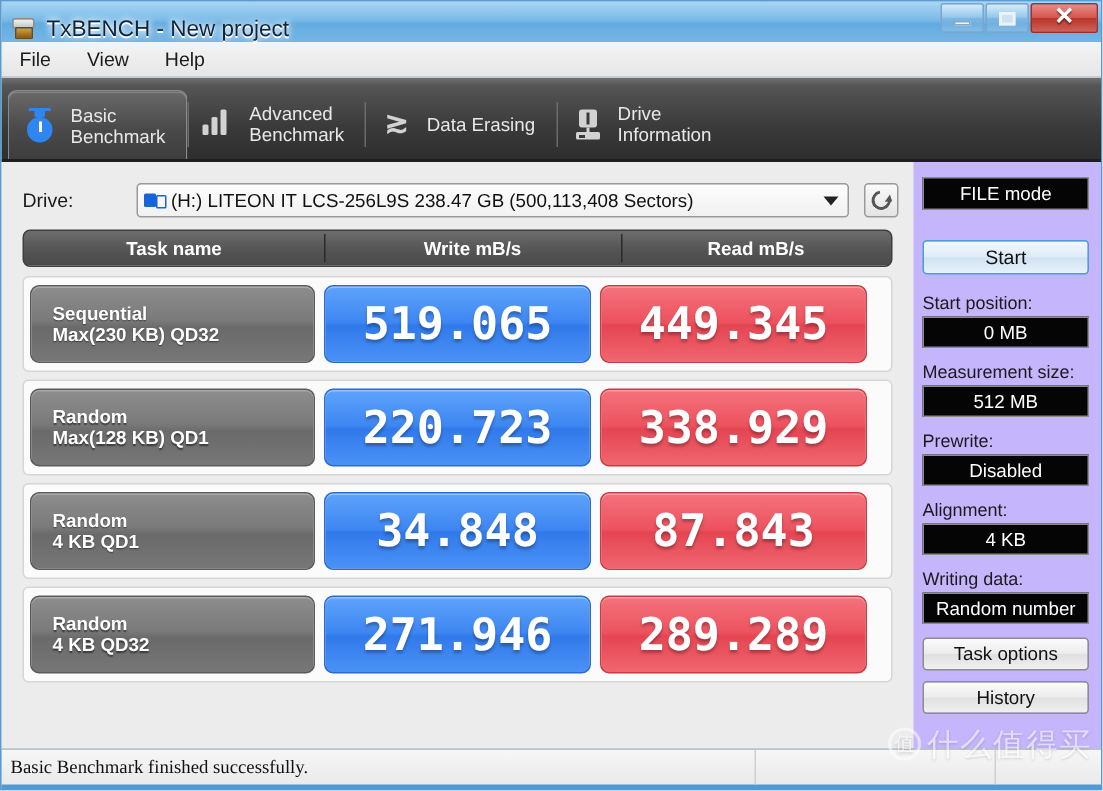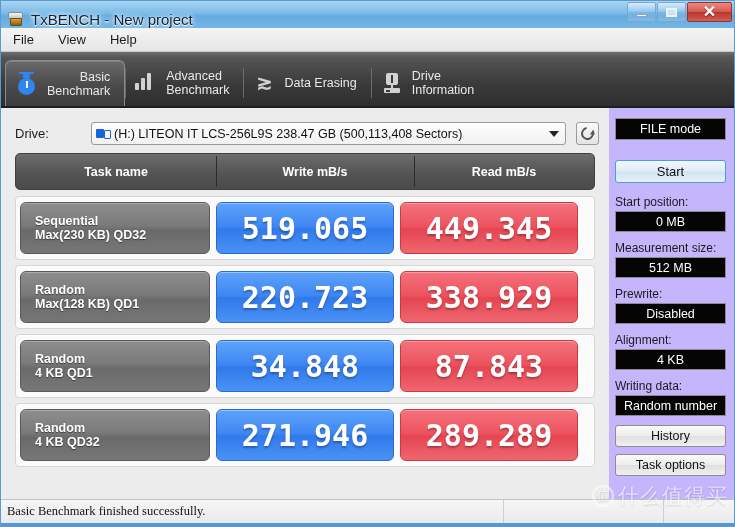--- a/index.html
+++ b/index.html
@@ -122,21 +122,20 @@
     left: 0; top: 8px; bottom: 8px;
     width: 1px;
     background: #6b6b6b;
   }
   .tab.active {
     background: linear-gradient(180deg,#6a6a6a,#4a4a4a 55%,#3d3d3d);
     border: 1px solid #8a8a8a;
     border-bottom: none;
     border-radius: 6px 6px 0 0;
     box-shadow: inset 0 1px 0 rgba(255,255,255,.18);
-    text-align: right;
   }
   .tab-label {
     color: #e8e8e8;
     font-size: 12.5px;
     line-height: 14px;
     white-space: pre-line;
   }
   .tab-icon { width: 22px; height: 26px; position: relative; flex: 0 0 auto; }
 
   
@@ -249,21 +248,21 @@
     width:0;height:0;
     border-left:4px solid #555;
     border-top:3px solid transparent;
     border-bottom:3px solid transparent;
   }
 
   
   .results { padding: 0 14px; }
   .result-head {
     display: flex;
-    height: 37px;
+    height: 25px;
     border-radius: 5px;
     background: linear-gradient(180deg,#6d6d6d 0%,#565656 50%,#4a4a4a 100%);
     border: 1px solid #3f3f3f;
     overflow: hidden;
     margin-bottom: 6px;
   }
   .rh-cell {
     color: #ffffff;
     font-size: 12.5px;
     font-weight: bold;
@@ -580,22 +579,22 @@
 
       <div class="field-label">Prewrite:</div>
       <div class="field-value">Disabled</div>
 
       <div class="field-label">Alignment:</div>
       <div class="field-value">4 KB</div>
 
       <div class="field-label">Writing data:</div>
       <div class="field-value">Random number</div>
 
+      <div class="side-btn">Task options</div>
       <div class="side-btn">History</div>
-      <div class="side-btn">Task options</div>
 
     </div>
   </div>
 
   <div class="statusbar">
     <div class="status-seg main">Basic Benchmark finished successfully.</div>
     <div class="status-seg mid"></div>
     <div class="status-seg end"></div>
   </div>
 

